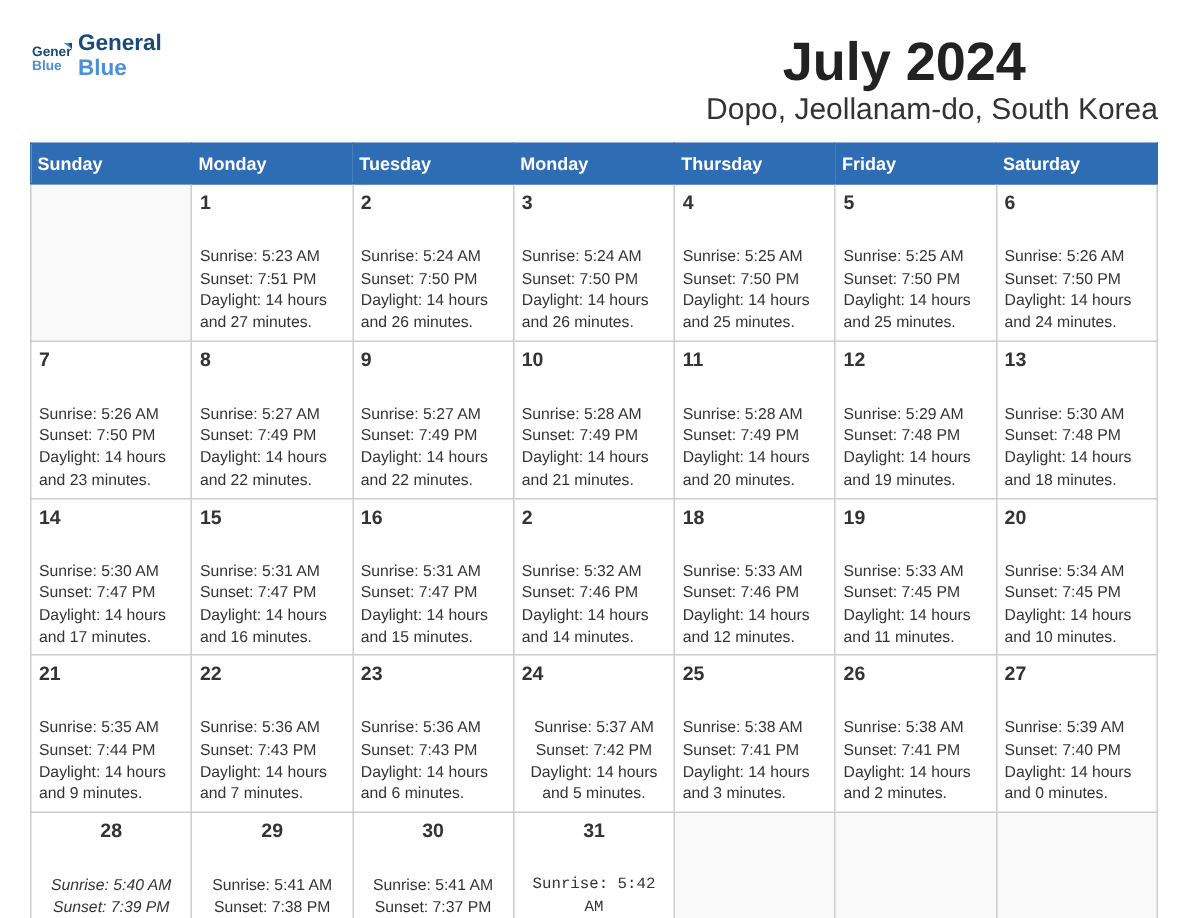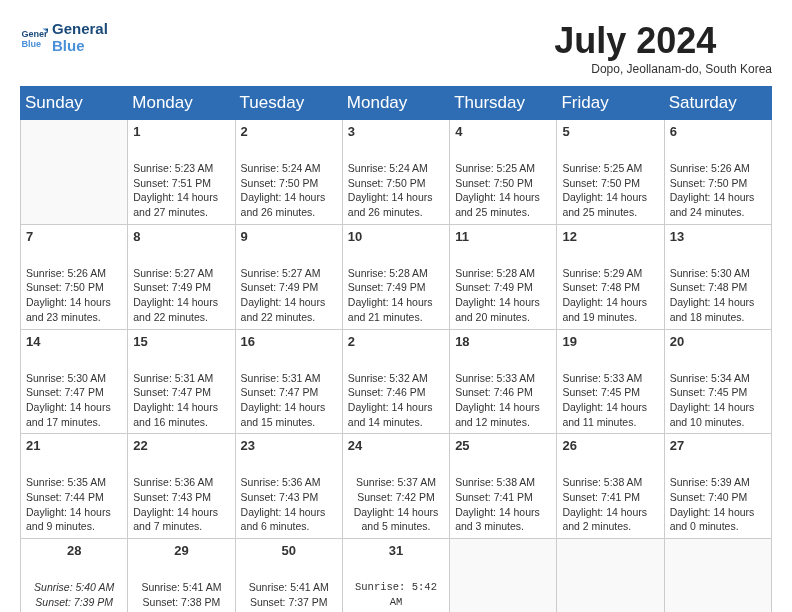--- a/index.html
+++ b/index.html
@@ -19,44 +19,44 @@
     .logo {
       display: flex;
       align-items: center;
       gap: 4px;
     }
     .logo-icon {
       width: 28px;
       height: 28px;
     }
     .title-block {
-      text-align: left;
+      text-align: center;
     }
     .month-year {
       font-size: 36px;
       font-weight: bold;
       color: #222;
     }
     .location {
-      font-size: 12px;
+      font-size: 20px;
       color: #333;
       margin-left: 37px;
     }
     table {
       width: 100%;
       border-collapse: collapse;
       font-size: 11px;
     }
     th {
       background-color: #2e6db4;
       color: #fff;
       padding: 6px 4px;
       text-align: left;
-      font-size: 17px;
-      font-weight: normal;
+      font-size: 12px;
+      font-weight: bold;
       border: 1px solid #2e6db4;
     }
     td {
       border: 1px solid #ccc;
       vertical-align: top;
       padding: 4px 5px;
       height: 80px;
       width: 14.28%;
       color: #333;
     }
@@ -321,21 +321,21 @@
 and 59 minutes.</div>
         </td>
         <td>
           <div class="day-num">29</div>
           <div class="cell-text" style="white-space: pre-line;">Sunrise: 5:41 AM
 Sunset: 7:38 PM
 Daylight: 13 hours
 and 57 minutes.</div>
         </td>
         <td>
-          <div class="day-num">50</div>
+          <div class="day-num">30</div>
           <div class="cell-text" style="white-space: pre-line;">Sunrise: 5:41 AM
 Sunset: 7:37 PM
 Daylight: 13 hours
 and 56 minutes.</div>
         </td>
         <td>
           <div class="day-num">31</div>
           <div class="cell-text" style="white-space: pre-line; font-family: Liberation Mono, monospace;">Sunrise: 5:42 AM
 Sunset: 7:37 PM
 Daylight: 13 hours

